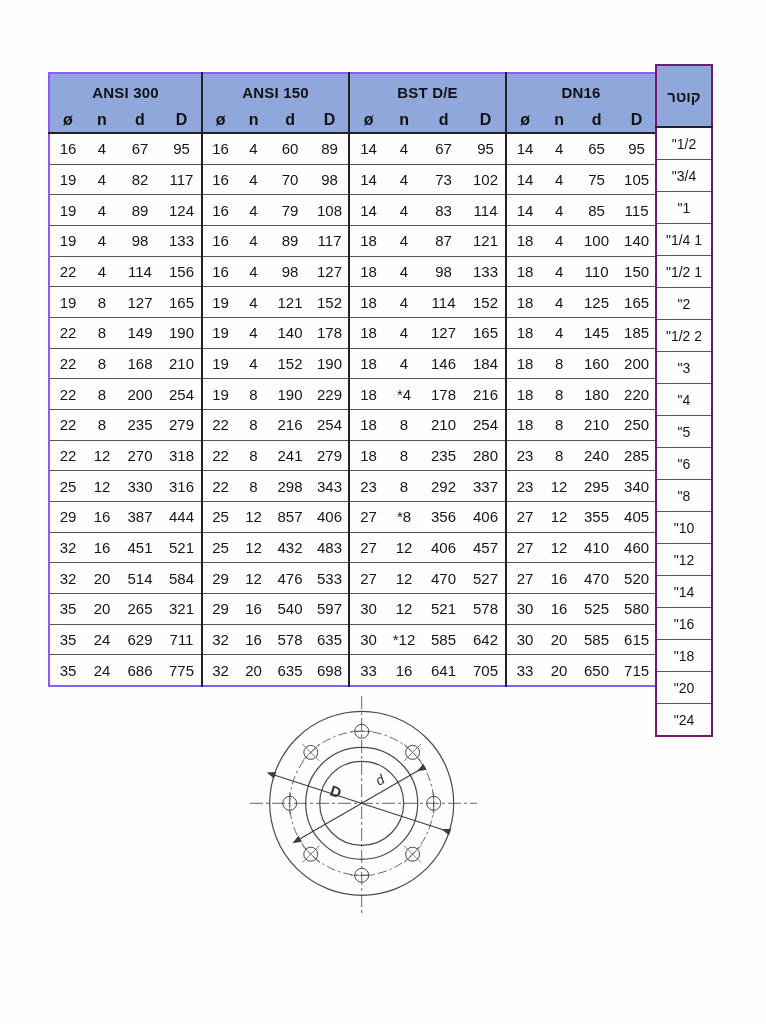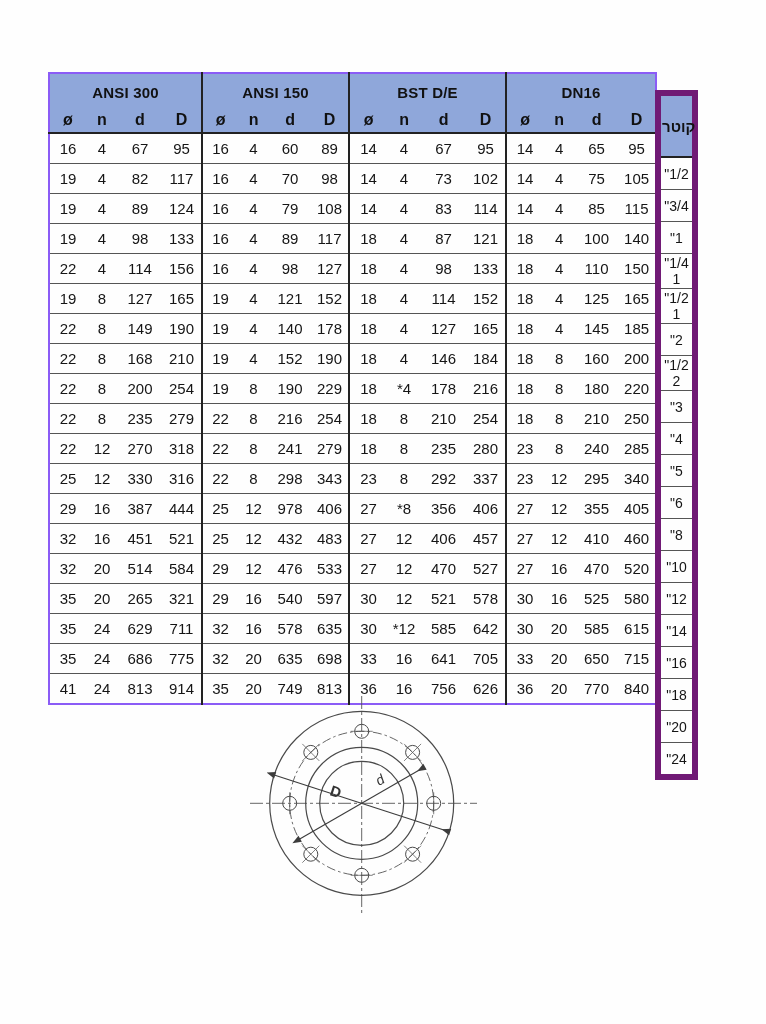--- a/index.html
+++ b/index.html
@@ -23,23 +23,23 @@
   .sub-row th {
     height:21px; font-size:16px; font-weight:bold; vertical-align:top;
     border-bottom:2px solid #222; line-height:18px;
   }
   .gend { border-right:2px solid #222; }
   .main-table tbody td {
     height:29px; font-size:15px; color:#151515;
     border-bottom:1px solid #555;
   }
   .size-table {
-    position:absolute; left:655px; top:90px; width:43px; height:615px;
+    position:absolute; left:655px; top:64px; width:58px; height:615px;
     border-collapse:collapse; table-layout:fixed;
-    border:6px solid #701a75;
+    border:2px solid #701a75;
   }
   .size-table th {
     height:58px; background:var(--hdr, #8fa7da); color:#111;
     font-size:15px; font-weight:bold; text-align:center;
     border-bottom:2px solid #222;
   }
   .size-table td {
     height:29px; font-size:14px; color:#151515; text-align:center;
     border-bottom:1px solid #555; direction:ltr;
   }
@@ -311,21 +311,21 @@
         <td>295</td>
         <td>340</td>
       </tr>
       <tr>
         <td>29</td>
         <td>16</td>
         <td>387</td>
         <td class="gend">444</td>
         <td>25</td>
         <td>12</td>
-        <td>978</td>
+        <td>857</td>
         <td class="gend">406</td>
         <td>27</td>
         <td>*8</td>
         <td>356</td>
         <td class="gend">406</td>
         <td>27</td>
         <td>12</td>
         <td>355</td>
         <td>405</td>
       </tr>
@@ -412,38 +412,20 @@
         <td class="gend">698</td>
         <td>33</td>
         <td>16</td>
         <td>641</td>
         <td class="gend">705</td>
         <td>33</td>
         <td>20</td>
         <td>650</td>
         <td>715</td>
       </tr>
-      <tr>
-        <td>41</td>
-        <td>24</td>
-        <td>813</td>
-        <td class="gend">914</td>
-        <td>35</td>
-        <td>20</td>
-        <td>749</td>
-        <td class="gend">813</td>
-        <td>36</td>
-        <td>16</td>
-        <td>756</td>
-        <td class="gend">626</td>
-        <td>36</td>
-        <td>20</td>
-        <td>770</td>
-        <td>840</td>
-      </tr>
     </tbody>
 </table>
 
 <table class="size-table">
   <thead>
     <tr>
       <th>קוטר</th>
     </tr>
   </thead>
   <tbody>

